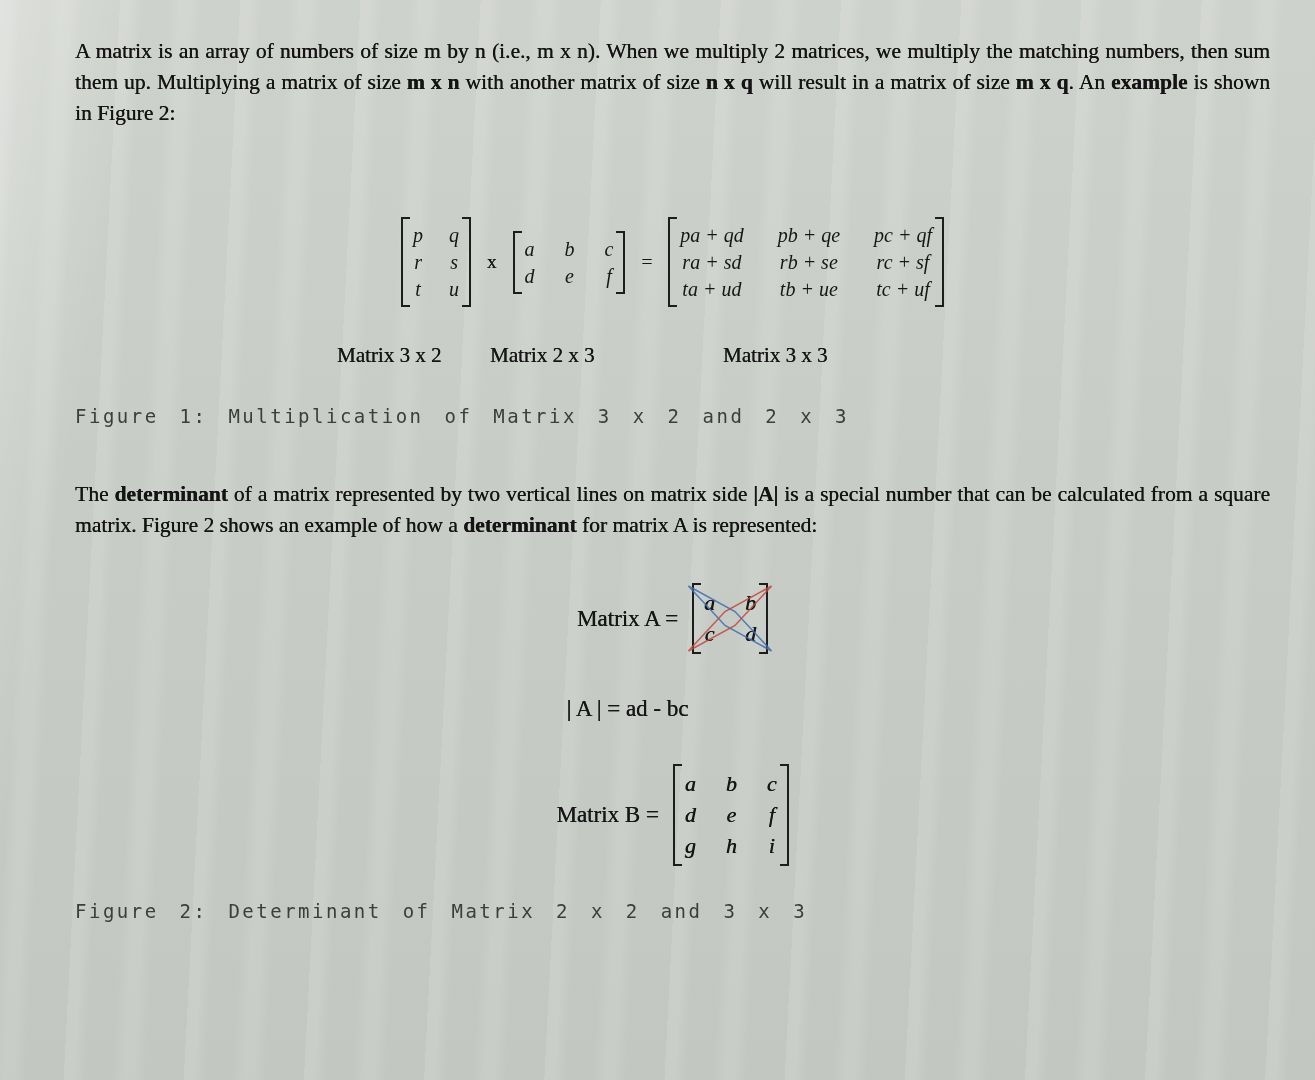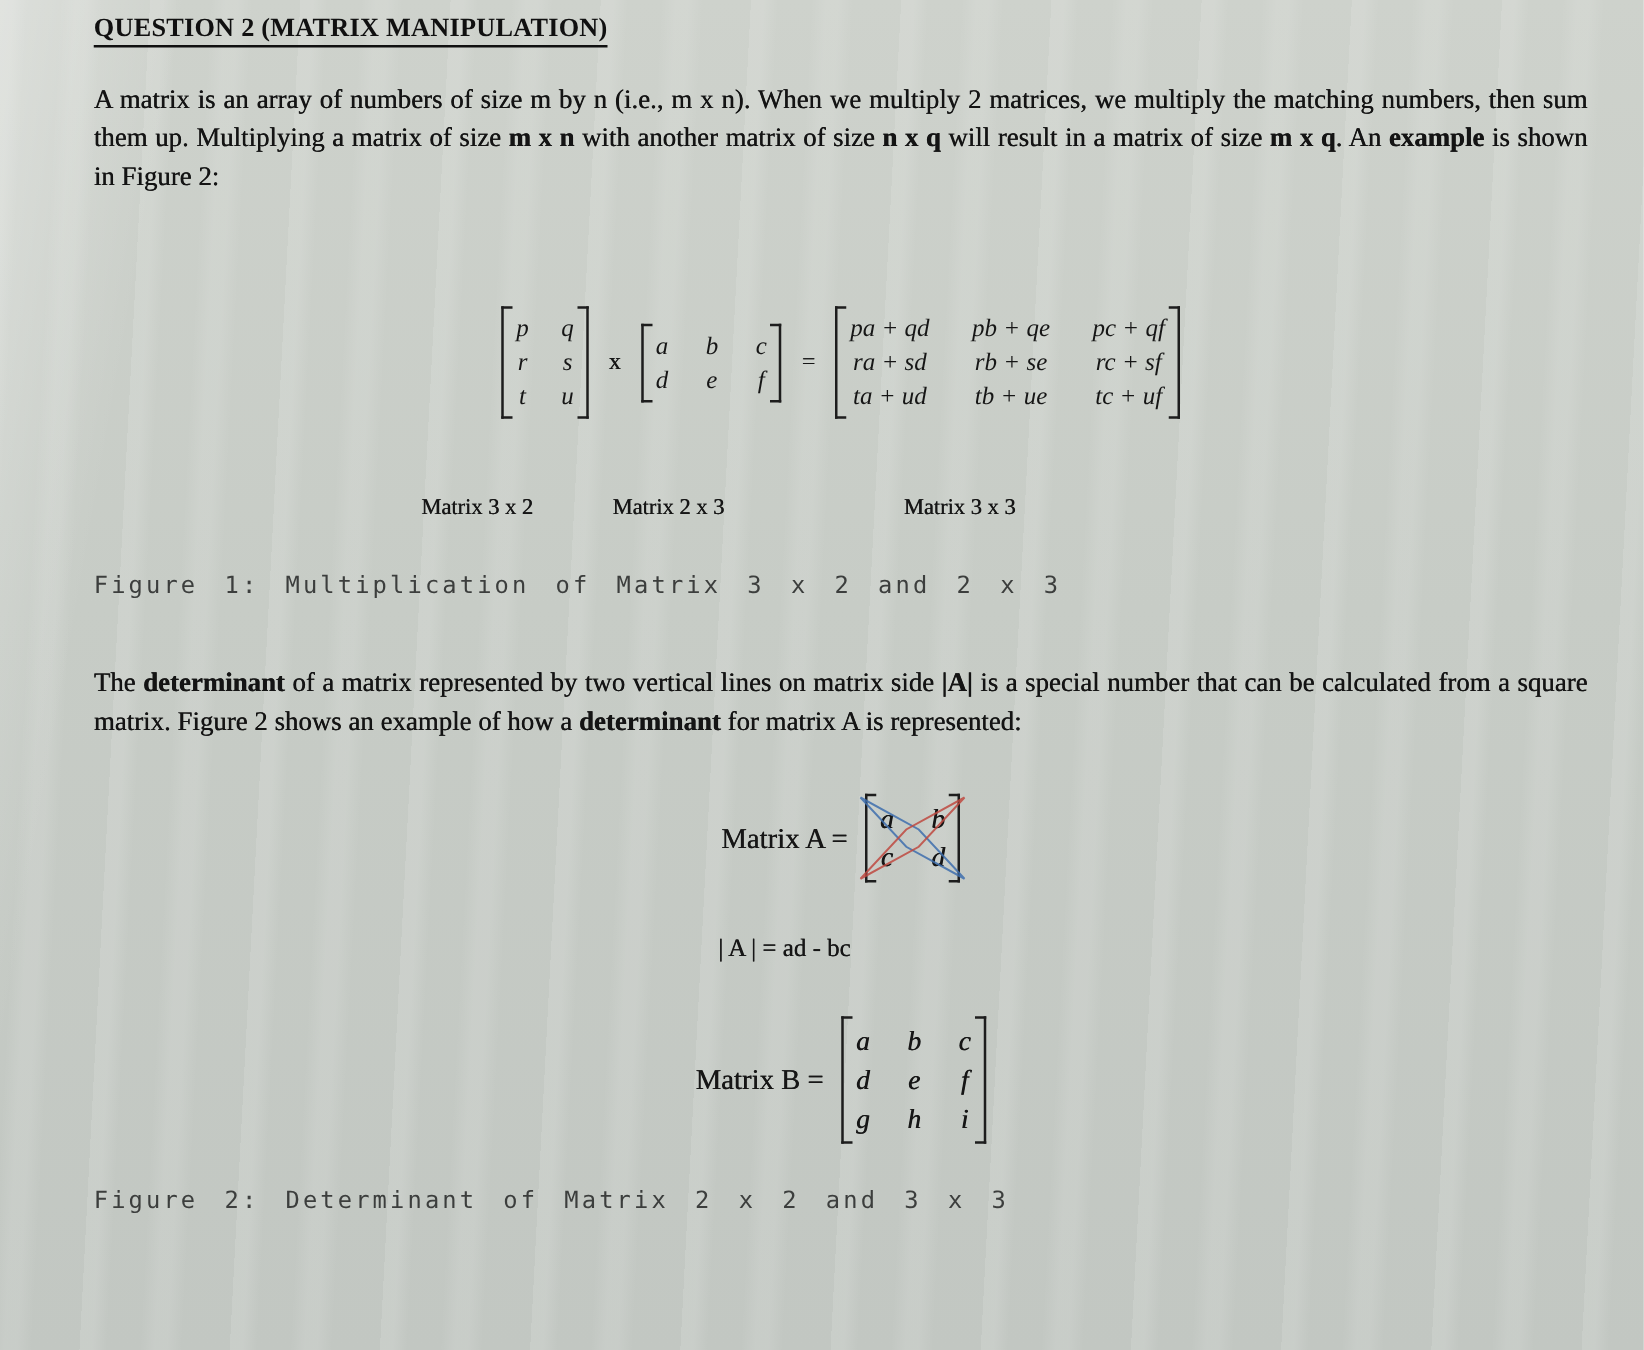--- a/index.html
+++ b/index.html
@@ -41,21 +41,21 @@
     border-top:2.2px solid #1d1d1d; border-bottom:2.2px solid #1d1d1d;
   }
   .matrix::before { left:0;  border-left:2.2px solid #1d1d1d; }
   .matrix::after  { right:0; border-right:2.2px solid #1d1d1d; }
   .cols2 { grid-template-columns:repeat(2,auto); column-gap:26px; }
   .cols3 { grid-template-columns:repeat(3,auto); column-gap:30px; }
   .result { column-gap:34px; }
   .op { margin:0 16px; font-style:normal; font-size:19px; text-shadow:.3px 0 0 currentColor; }
 
   .fig1-labels {
-    position:relative; height:26px; margin-top:60px; font-size:18px;
+    position:relative; height:26px; margin-top:36px; font-size:21px;
     text-shadow:.3px 0 0 currentColor;
   }
   .fig1-labels span { position:absolute; top:0; white-space:nowrap; }
   .lab1 { left:262px; }
   .lab2 { left:415px; }
   .lab3 { left:648px; font-weight:400; }
 
   .caption {
     font-family:"DejaVu Sans Mono","Liberation Mono",monospace;
     font-size:19px; letter-spacing:2.5px; word-spacing:7px;
@@ -71,32 +71,29 @@
   .matA, .matB { font-size:22px; line-height:30px; }
   .gapA { column-gap:30px; }
   .gapB { column-gap:30px; }
 
   .matA-wrap { position:relative; display:inline-block; }
   .matA-wrap svg {
     position:absolute; left:-14px; top:-10px;
     width:calc(100% + 28px); height:calc(100% + 20px); pointer-events:none;
   }
 
-  .formula { text-align:center; font-size:20px; margin-top:42px; text-shadow:.3px 0 0 currentColor; }
+  .formula { text-align:center; font-size:23px; margin-top:42px; text-shadow:.3px 0 0 currentColor; }
   .formula.detA { position:relative; left:-45px; }
   .formula.detB { position:relative; left:40px; margin-top:30px; }
 </style>
 </head>
 <body>
 
 <div class="page">
 
-  <div>
-    <span class="title">QUESTION 2 (MATRIX MANIPULATION)</span>
-  </div>
 
   <p class="para para1"><span>A matrix is an array of numbers of size m by n (i.e., m x n). When we multiply 2 matrices, we multiply the matching numbers, then sum them up. Multiplying a matrix of size </span><b>m x n</b><span> with another matrix of size </span><b>n x q</b><span> will result in a matrix of size </span><b>m x q</b><span>.  An </span><b>example</b><span> is shown in Figure 2:</span></p>
 
   <div class="equation">
     <span class="matrix cols2">
       <span class="cell">p</span>
         <span class="cell">q</span>
       <span class="cell">r</span>
         <span class="cell">s</span>
       <span class="cell">t</span>

